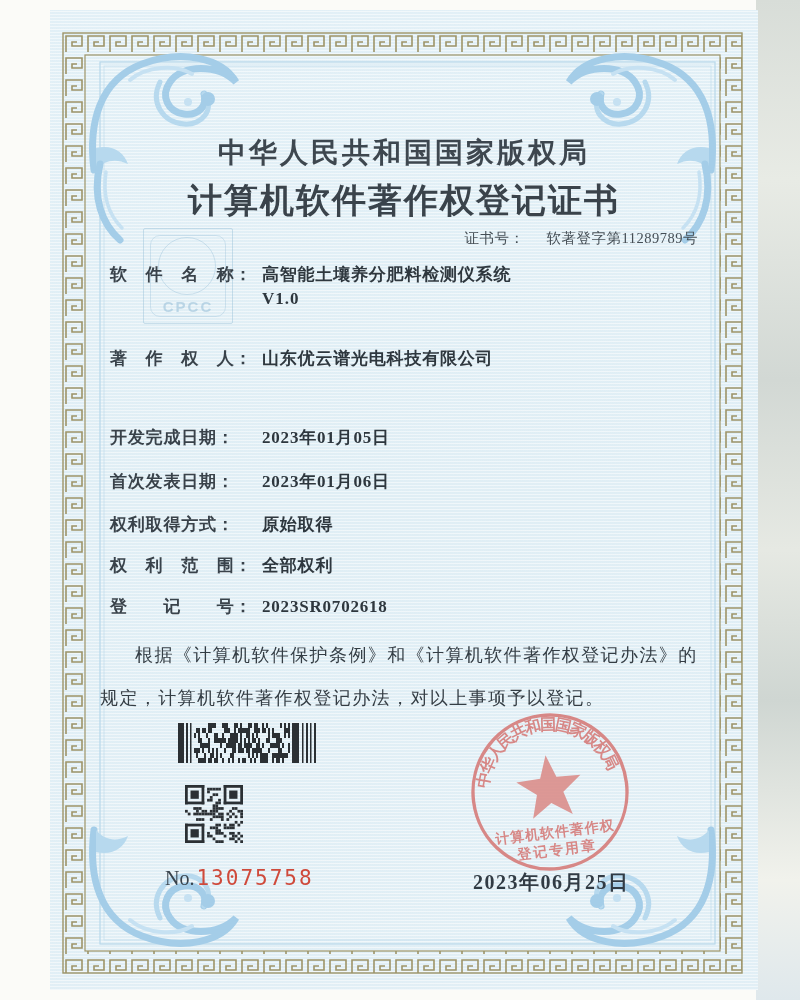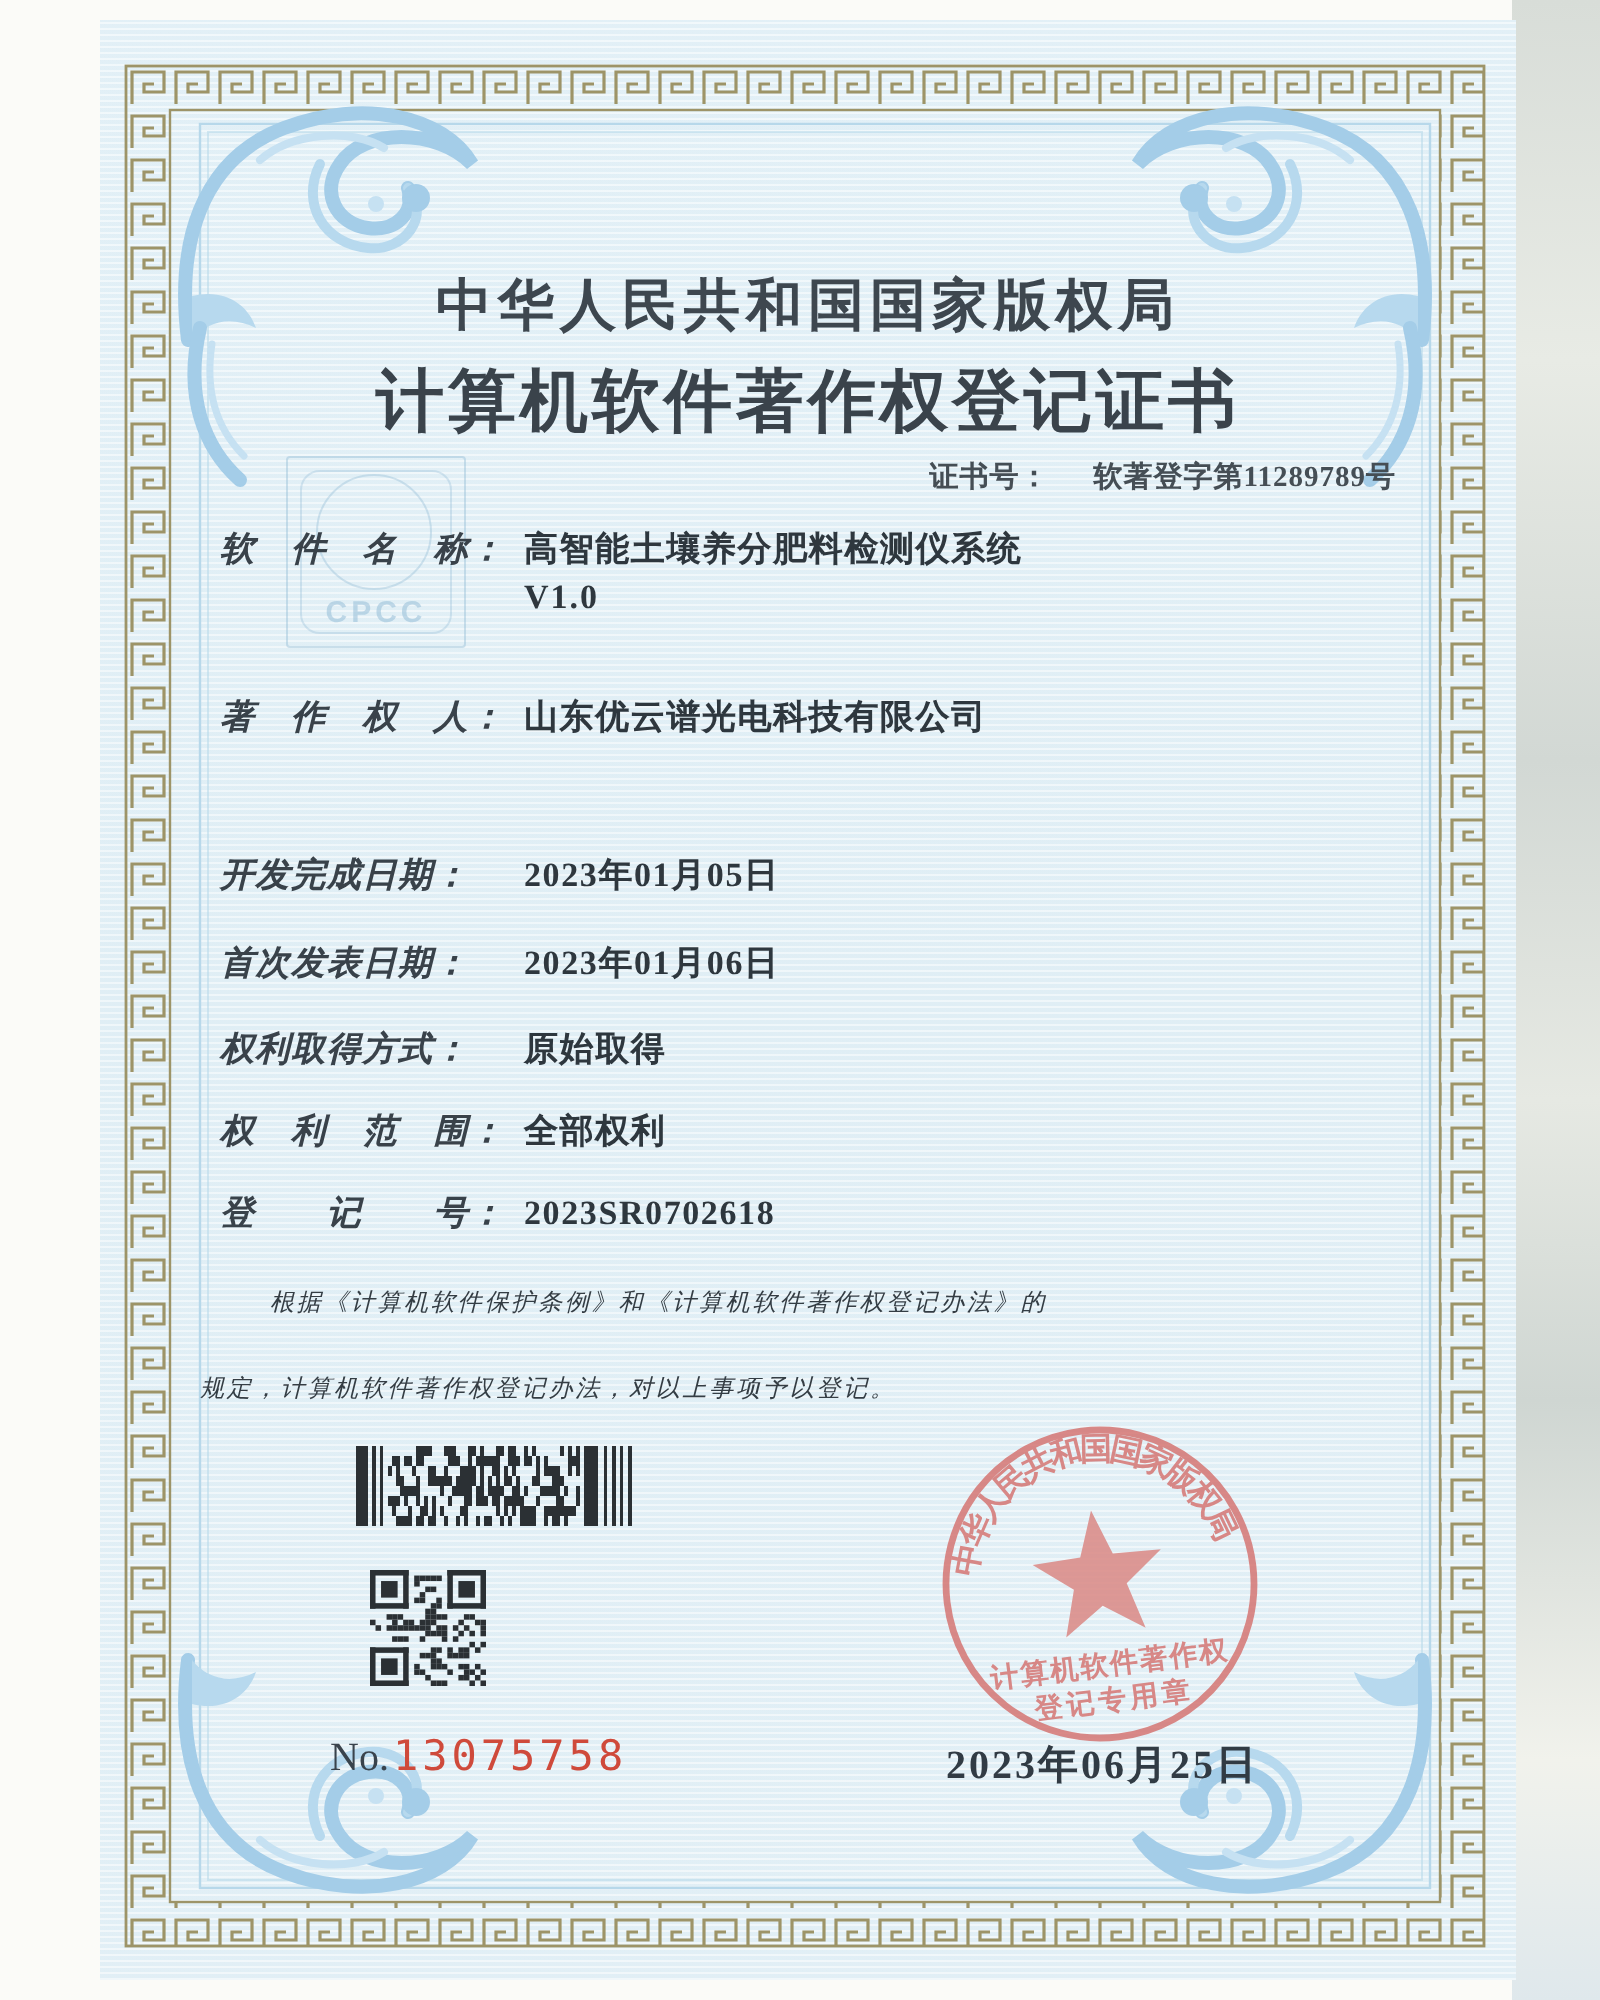--- a/index.html
+++ b/index.html
@@ -17,28 +17,28 @@
     background:
       repeating-linear-gradient(0deg, rgba(255,255,255,.35) 0 1px, rgba(190,220,235,.18) 1px 3px),
       linear-gradient(180deg,#eaf4f9 0%,#e7f2f7 50%,#e9f3f8 100%);
   }
   .frame-svg{position:absolute;left:0;top:0;}
   .centered{position:absolute;left:0;width:708px;text-align:center;}
   .authority{top:124px;font-size:28px;font-weight:700;letter-spacing:3px;color:#3e474f;}
   .cert-title{top:168px;font-size:34px;font-weight:700;letter-spacing:2px;color:#3a434b;}
   .certno{
     position:absolute;left:0;width:648px;top:219px;text-align:right;
-    font-size:14.5px;font-weight:700;color:#454e55;letter-spacing:.5px;
+    font-size:14.5px;font-weight:400;color:#454e55;letter-spacing:.5px;
   }
   .certno .gap{display:inline-block;width:22px;}
   .row{position:absolute;left:60px;font-size:17px;font-weight:700;color:#343d44;letter-spacing:.8px;white-space:nowrap;}
-  .row .lbl{display:inline-block;min-width:152px;color:#39424a;font-style:italic;}
+  .row .lbl{display:inline-block;min-width:152px;color:#39424a;}
   .row .val{color:#2e373e;}
   .ver-line{position:absolute;left:212px;font-size:17px;font-weight:700;color:#2e373e;letter-spacing:1px;}
-  .statement{position:absolute;font-size:12px;color:#343d44;letter-spacing:1.4px;font-weight:500;white-space:nowrap;font-style:italic;}
+  .statement{position:absolute;font-size:18px;color:#343d44;letter-spacing:1.4px;font-weight:500;white-space:nowrap;}
   .serial{position:absolute;left:115px;top:856px;font-size:20px;color:#39434c;}
   .serial .num{
     font-family:"DejaVu Sans Mono", monospace;font-size:21px;color:#cf4a3b;
     letter-spacing:2px;margin-left:2px;
   }
   .issue-date{position:absolute;left:423px;top:859px;font-size:20px;font-weight:600;color:#313b44;letter-spacing:1.5px;text-align:right;}
   .watermark{
     position:absolute;left:93px;top:218px;width:88px;height:94px;
     border:1.5px solid rgba(150,190,215,.45);border-radius:2px;
   }

